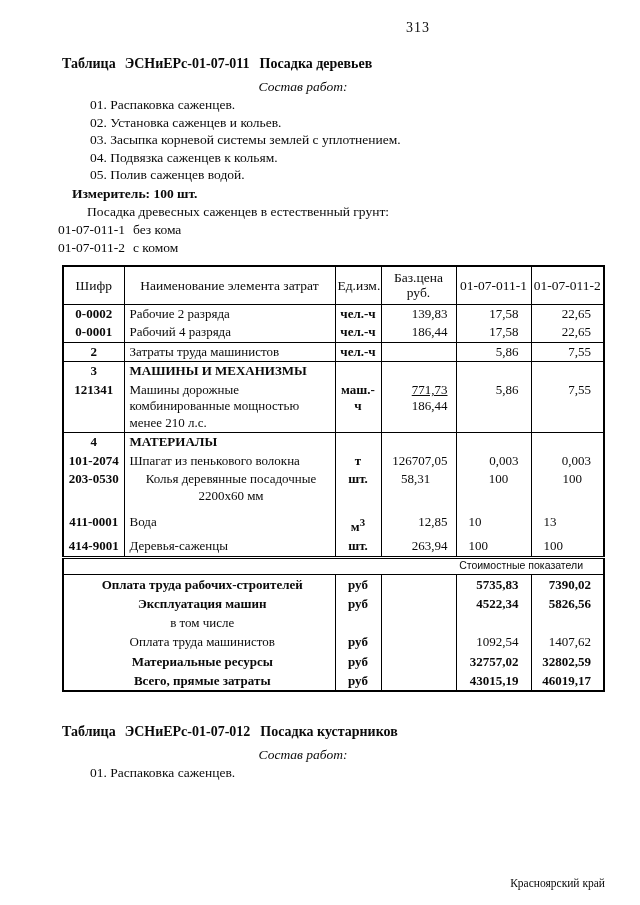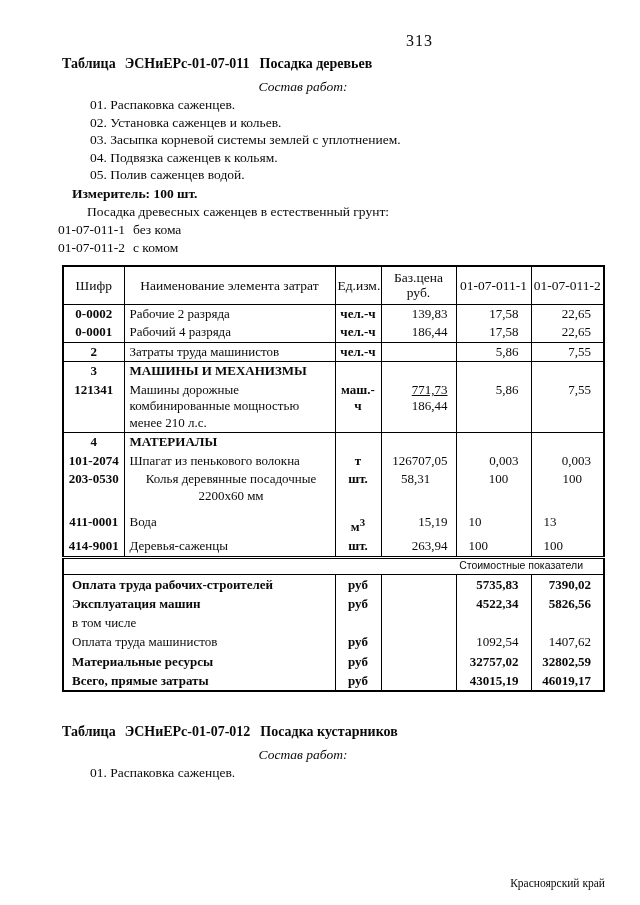--- a/index.html
+++ b/index.html
@@ -1,21 +1,21 @@
 <!DOCTYPE html>
 <html><head>
 <meta charset="utf-8">
 <style>
   html,body{margin:0;padding:0;}
   body{
     width:640px;height:905px;background:#ffffff;color:#0a0a0a;
     font-family:"Liberation Serif", serif;font-size:13.5px;
     position:relative;overflow:hidden;
   }
-  .page-number{position:absolute;top:32px;left:406px;font-size:16px;letter-spacing:1px;font-family:Liberation Serif, serif;}
+  .page-number{position:absolute;top:20px;left:406px;font-size:14px;letter-spacing:1px;font-family:Liberation Serif, serif;}
   .content{padding:54px 30px 0 58px;}
   .tbl-title{font-weight:bold;font-size:14px;margin-left:4px;line-height:19px;white-space:nowrap;}
   .tbl-title .tcode{margin-left:9px;}
   .tbl-title .tname{margin-left:10px;}
   .works-heading{font-style:italic;text-align:center;width:490px;margin-top:5px;line-height:18px;}
   .work-item{margin-left:32px;line-height:17.6px;}
   .measurer{font-weight:bold;margin-left:14px;line-height:18px;margin-top:1px;}
   .intro{margin-left:29px;line-height:18px;}
   .variant{line-height:18px;}
   .variant .vcode{display:inline-block;width:75px;}
@@ -46,21 +46,21 @@
   tr.bt td{border-top:1px solid #000;}
   tr.bb td{border-bottom:1px solid #000;}
   tr.gap td{padding-bottom:9px;text-align:center;}
   .cell-c{text-align:center;font-weight:bold;}
   .cell-l{text-align:left;padding-left:5px !important;}
   .cell-r{text-align:right;padding-right:8px !important;}
   .cell-rv{text-align:right;padding-right:12px !important;}
   .cell-iv{text-align:left;padding-left:12px !important;}
   .b{font-weight:bold;}
   .ftop{text-decoration:underline;}
-  .cost-name{padding-left:8px !important;text-align:left;margin-top:7px;}
+  .cost-name{padding-left:8px !important;text-align:center;margin-top:7px;}
   .cost-rows td{line-height:17.2px;}
   .section-2{margin-top:30px;}
   .footer-note{position:absolute;top:877px;right:35px;font-size:11.5px;}
 </style>
 </head>
 <body>
 
 <div class="page-number">313</div>
 
 <div class="content">
@@ -168,21 +168,21 @@
       <td class="cell-l">Колья деревянные посадочные 2200х60 мм</td>
       <td class="cell-c">шт.</td>
       <td class="cell-r">58,31</td>
       <td class="cell-iv">100</td>
       <td class="cell-iv">100</td>
     </tr>
     <tr>
       <td class="cell-c">411-0001</td>
       <td class="cell-l">Вода</td>
       <td class="cell-c"><span>м</span><sup>3</sup></td>
-      <td class="cell-r">15,19</td>
+      <td class="cell-r">12,85</td>
       <td class="cell-iv">10</td>
       <td class="cell-iv">13</td>
     </tr>
     <tr class="bb">
       <td class="cell-c">414-9001</td>
       <td class="cell-l">Деревья-саженцы</td>
       <td class="cell-c">шт.</td>
       <td class="cell-r">263,94</td>
       <td class="cell-iv">100</td>
       <td class="cell-iv">100</td>

